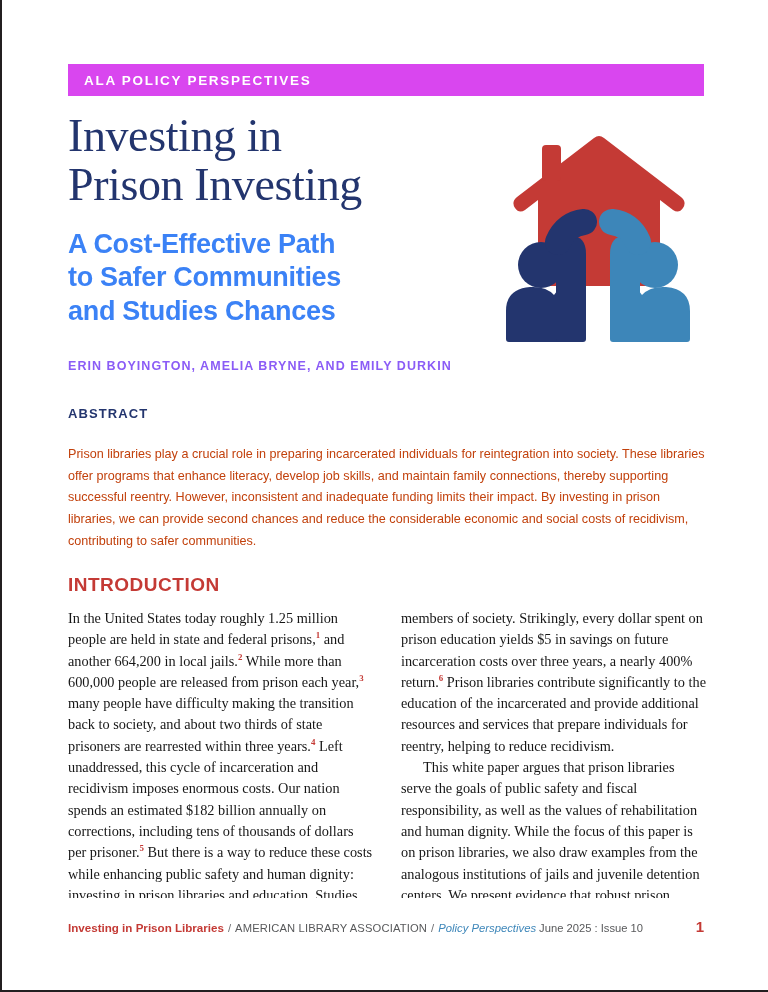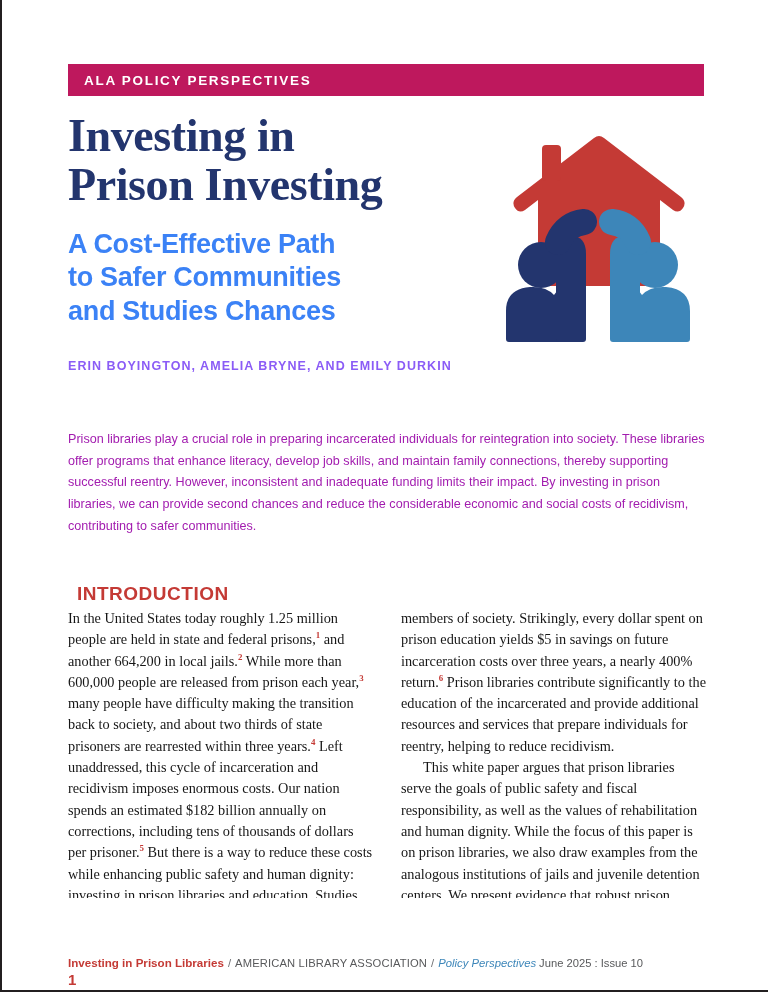--- a/index.html
+++ b/index.html
@@ -22,21 +22,21 @@
     overflow: hidden;
   }
 
   
   .banner {
     position: absolute;
     left: 66px;
     top: 64px;
     width: 636px;
     height: 32px;
-    background: #be185d;
+    background: #d946ef;
   }
   .banner-label {
     position: absolute;
     left: 16px;
     top: 50%;
     transform: translateY(-50%);
     color: #ffffff;
     font-size: 13.5px;
     font-weight: bold;
     letter-spacing: 1.7px;
@@ -45,21 +45,21 @@
   
   .title-block {
     position: absolute;
     left: 66px;
     top: 112px;
     width: 420px;
   }
   .doc-title {
     margin: 0;
     font-family: "Liberation Serif", serif;
-    font-weight: bold;
+    font-weight: normal;
     font-size: 46px;
     line-height: 1.06;
     color: #23356e;
     letter-spacing: -0.4px;
   }
   .doc-subtitle {
     margin: 18px 0 0 0;
     font-family: "Liberation Sans", sans-serif;
     font-weight: bold;
     font-size: 27px;
@@ -96,29 +96,29 @@
     margin: 0;
     font-size: 13px;
     font-weight: bold;
     color: #23356e;
     letter-spacing: 1.1px;
   }
   .abstract-text {
     margin: 23px 0 0 0;
     font-size: 12.6px;
     line-height: 1.72;
-    color: #a21caf;
+    color: #c2410c;
   }
 
   
   .intro-heading {
     position: absolute;
     left: 66px;
     top: 574px;
-    margin: 9px;
+    margin: 0;
     font-size: 19px;
     font-weight: bold;
     color: #c43a35;
     letter-spacing: 0.5px;
   }
   .columns {
     position: absolute;
     left: 66px;
     top: 608px;
     width: 638px;
@@ -142,25 +142,24 @@
     font-size: 0.62em;
     font-weight: bold;
     vertical-align: super;
     line-height: 0;
   }
 
   
   .footer {
     position: absolute;
     left: 66px;
-    top: 953px;
+    top: 918px;
     width: 636px;
     display: flex;
     align-items: baseline;
-    flex-direction: column;
   }
   .footer-left { flex: 1 1 auto; white-space: nowrap; }
   .f-title {
     font-size: 11.6px;
     font-weight: bold;
     color: #c43a35;
   }
   .f-sep {
     font-size: 11.3px;
     color: #6d6e71;
@@ -228,20 +227,21 @@
       <g>
         <circle cx="161" cy="133" r="23" fill="#3d86b9"></circle>
         <path d="M196 207 L196 179 Q196 157 172 155 Q156 154 148 163 L148 163 Q140 150 128 150 Q122 150 122 157 L122 207 Q122 210 125 210 L193 210 Q196 210 196 207 Z" fill="#3d86b9"></path>
         <path d="M146 207 L146 122 Q146 104 131 104 Q116 104 116 122 L116 207 Q116 210 119 210 L143 210 Q146 210 146 207 Z" fill="#3d86b9"></path>
         <path d="M144 110 Q136 92 118 90" stroke="#3d86b9" stroke-width="26" stroke-linecap="round" fill="none"></path>
       </g>
     </svg>
   </div>
 
   <div class="abstract">
+    <p class="section-label-navy">ABSTRACT</p>
     <p class="abstract-text">Prison libraries play a crucial role in preparing incarcerated individuals for reintegration into society. These libraries offer programs that enhance literacy, develop job skills, and maintain family connections, thereby supporting successful reentry. However, inconsistent and inadequate funding limits their impact. By investing in prison libraries, we can provide second chances and reduce the considerable economic and social costs of recidivism, contributing to safer communities.</p>
   </div>
 
   <h3 class="intro-heading">INTRODUCTION</h3>
 
   <div class="columns">
     <div class="col">
       <p><span>In the United States today roughly 1.25 million people are held in state and federal prisons,</span><sup class="fn">1</sup><span> and another 664,200 in local jails.</span><sup class="fn">2</sup><span> While more than 600,000 people are released from prison each year,</span><sup class="fn">3</sup><span> many people have difficulty making the transition back to society, and about two thirds of state prisoners are rearrested within three years.</span><sup class="fn">4</sup><span> Left unaddressed, this cycle of incarceration and recidivism imposes enormous costs. Our nation spends an estimated $182 billion annually on corrections, including tens of thousands of dollars per prisoner.</span><sup class="fn">5</sup><span> But there is a way to reduce these costs while enhancing public safety and human dignity: investing in prison libraries and education. Studies show that access to books and educational programs in prison can dramatically reduce recidivism and help returning citizens lead successful lives and become productive</span></p>
     </div>
     <div class="col">

